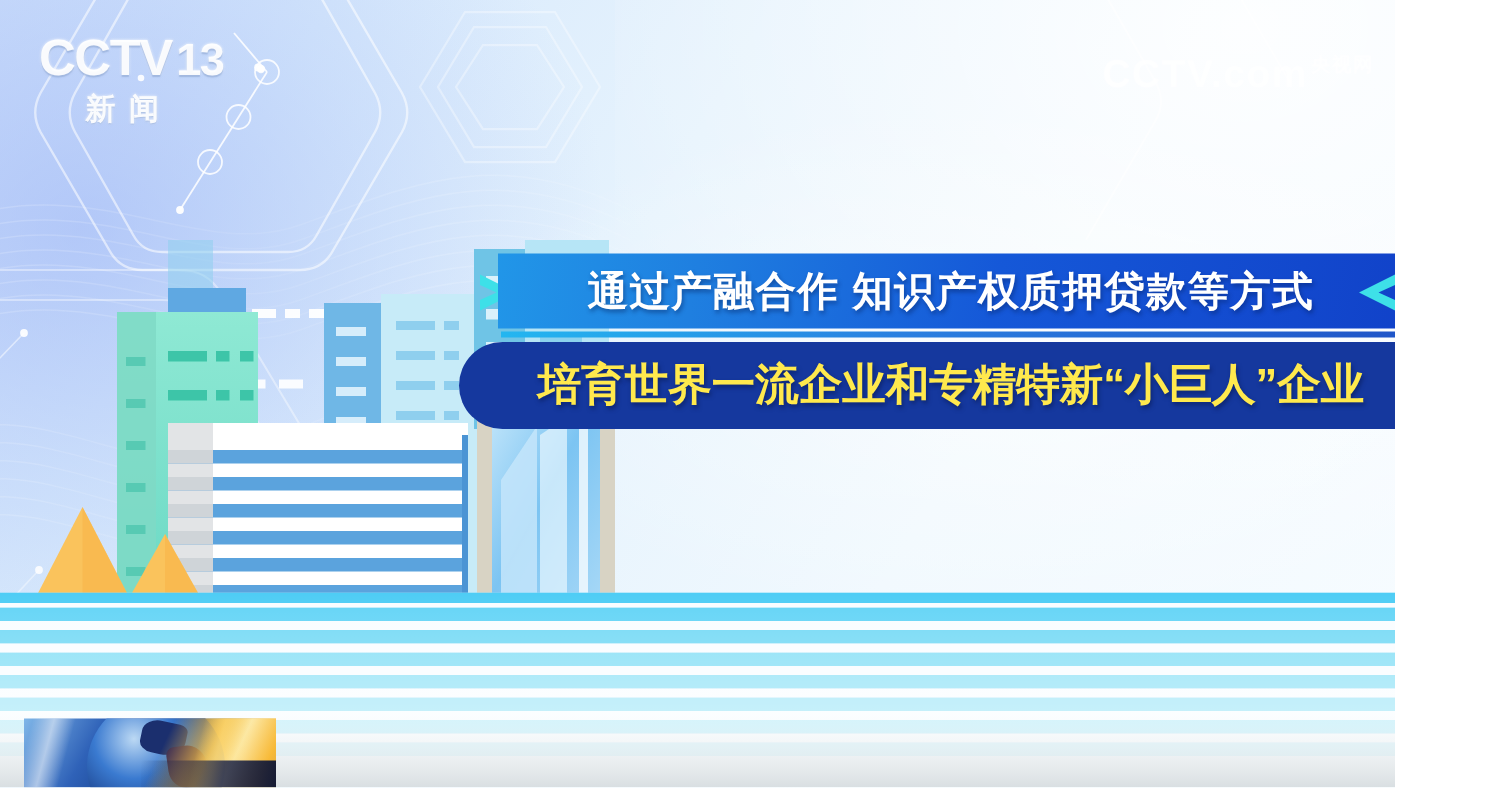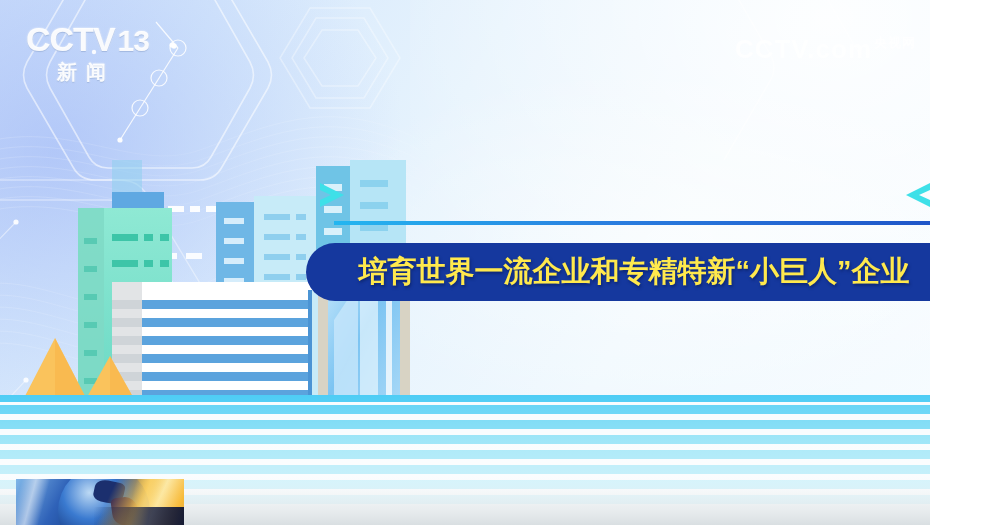--- a/index.html
+++ b/index.html
@@ -92,21 +92,21 @@
     color:#fff; font-size:27px; font-weight:bold; letter-spacing:1px;
     text-shadow:1px 2px 3px rgba(5,30,90,.45);
     white-space:nowrap;
   }
   .chev{ position:absolute; }
   #chev-left{ left:318px; top:180px; }
   #chev-right{ left:902px; top:180px; }
 
   
   #banner2{
-    position:absolute; left:306px; top:243px; width:656px; height:58px;
+    position:absolute; left:306px; top:228px; width:656px; height:58px;
     background:#15389e;
     border-radius:29px;
     display:flex; align-items:center; justify-content:center;
   }
   #banner2-text{
     color:#ffe94d; font-size:29px; font-weight:bold; letter-spacing:0px;
     text-shadow:1px 2px 3px rgba(5,20,70,.5);
     white-space:nowrap;
   }
 
@@ -391,20 +391,23 @@
     <div class="logo-row2">新闻</div>
   </div>
 
   <div id="watermark">
     <span>CCTV.com</span><span class="wm-cn">央视网</span>
   </div>
 
   <svg class="chev" id="chev-left" width="30" height="30" viewBox="0 0 30 30">
     <polygon points="2,3 26,15 2,27 2,20 13,15 2,10" fill="#3ee0e8"></polygon>
   </svg>
+  <div id="banner1">
+    <span id="banner1-text">通过产融合作 知识产权质押贷款等方式</span>
+  </div>
   <div id="banner1-underline"></div>
   <svg class="chev" id="chev-right" width="30" height="30" viewBox="0 0 30 30">
     <polygon points="28,3 4,15 28,27 28,20 17,15 28,10" fill="#3ee0e8"></polygon>
   </svg>
 
   <div id="banner2">
     <span id="banner2-text">培育世界一流企业和专精特新“小巨人”企业</span>
   </div>
 
   <div id="thumb">

